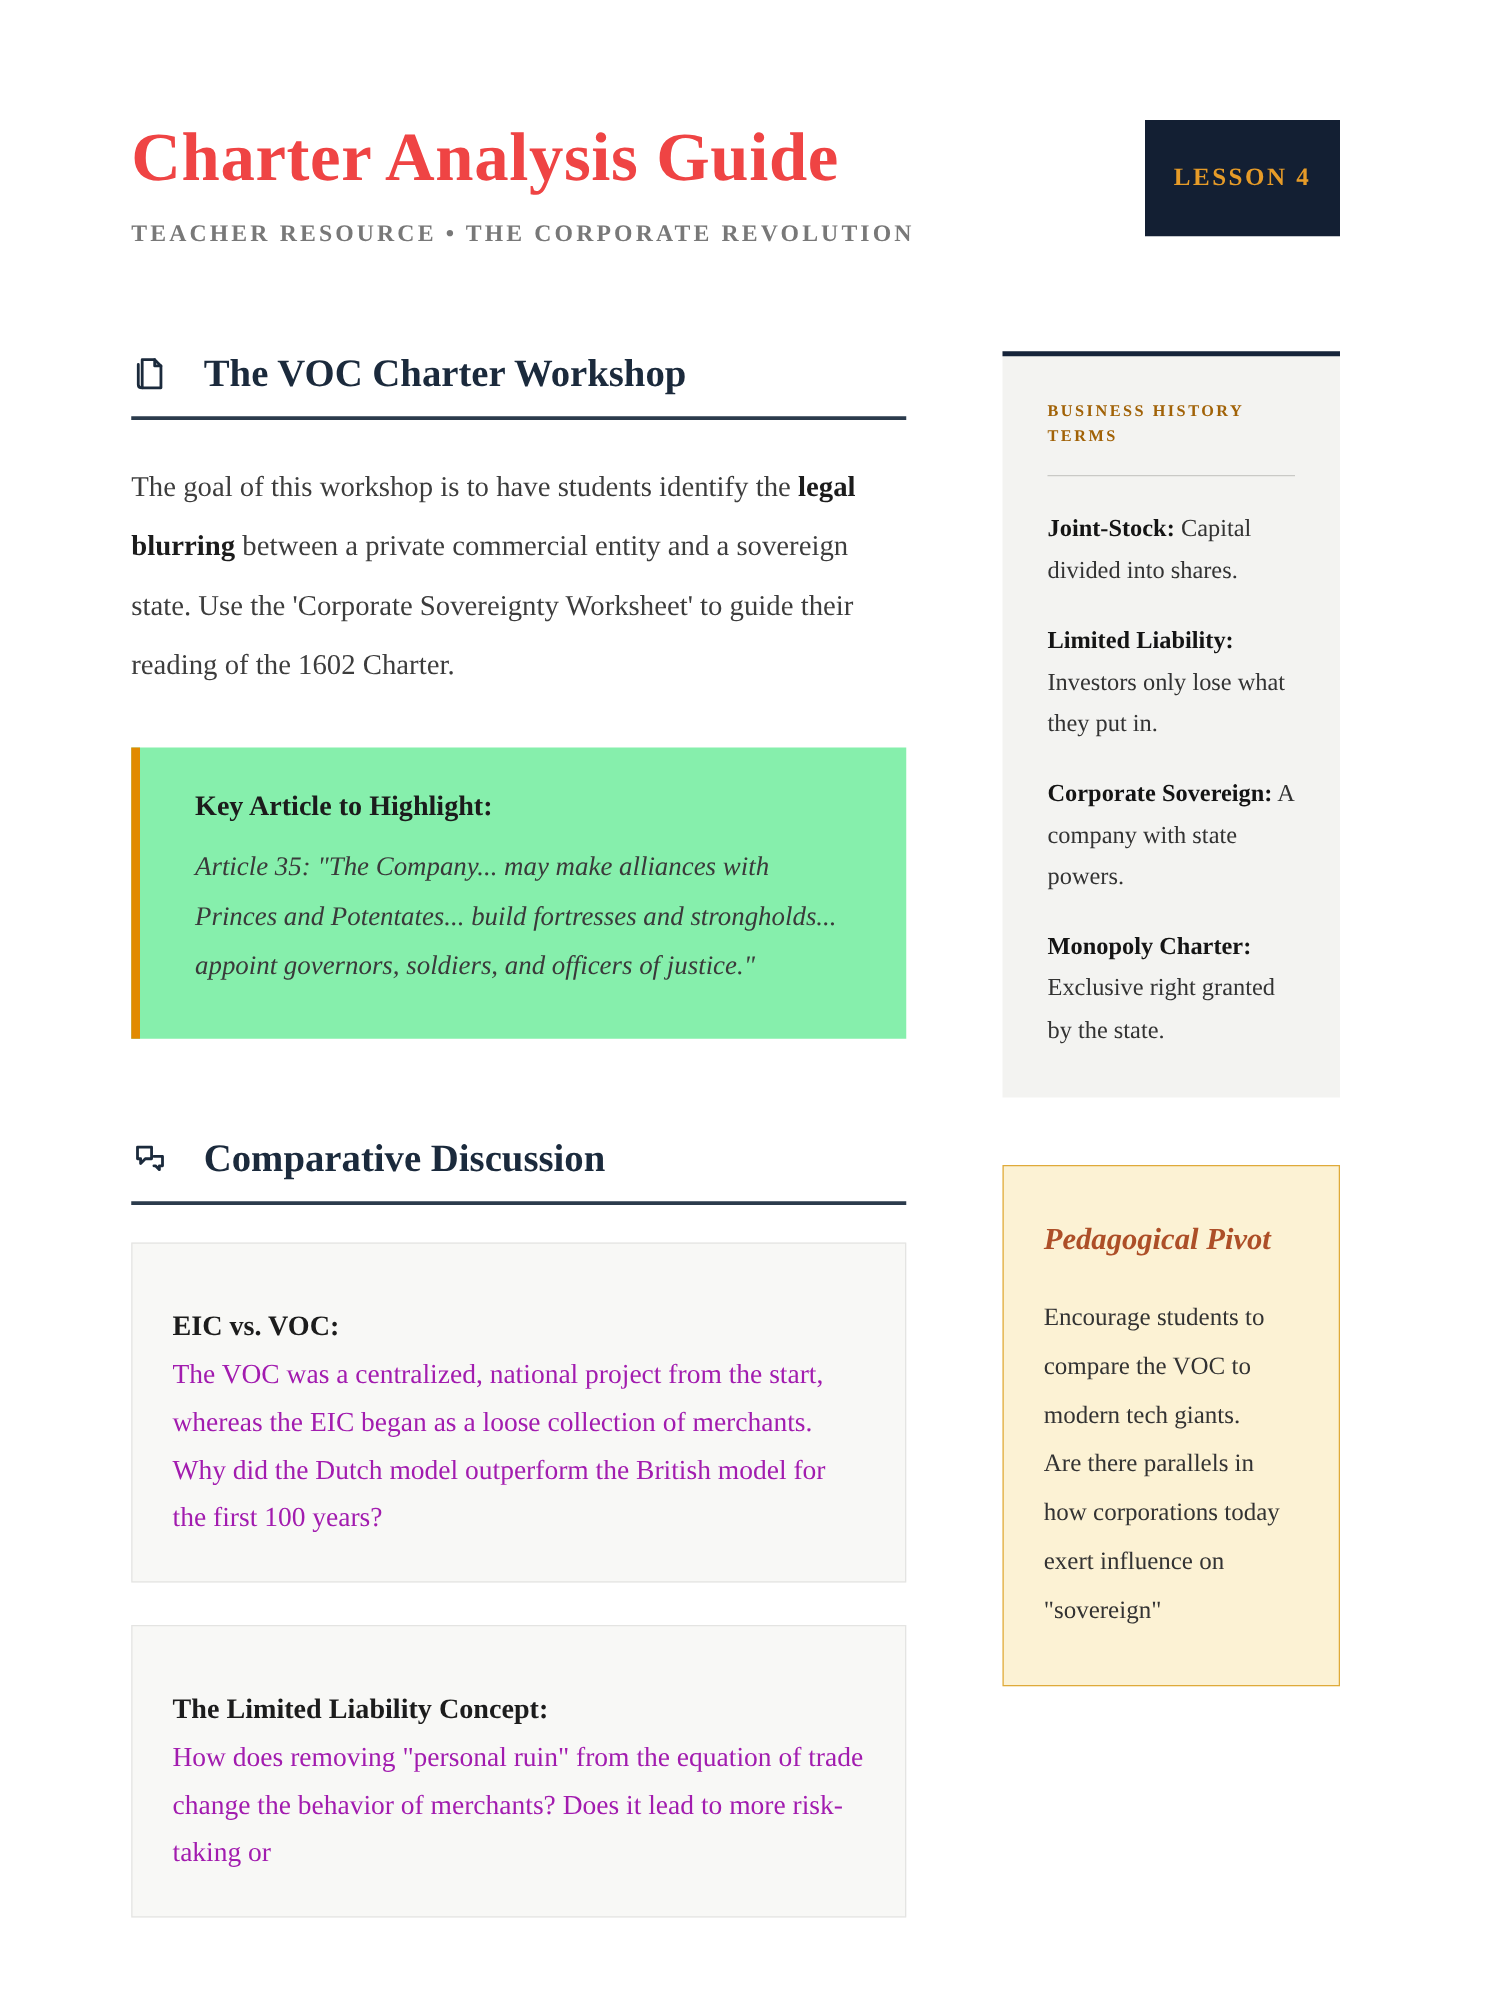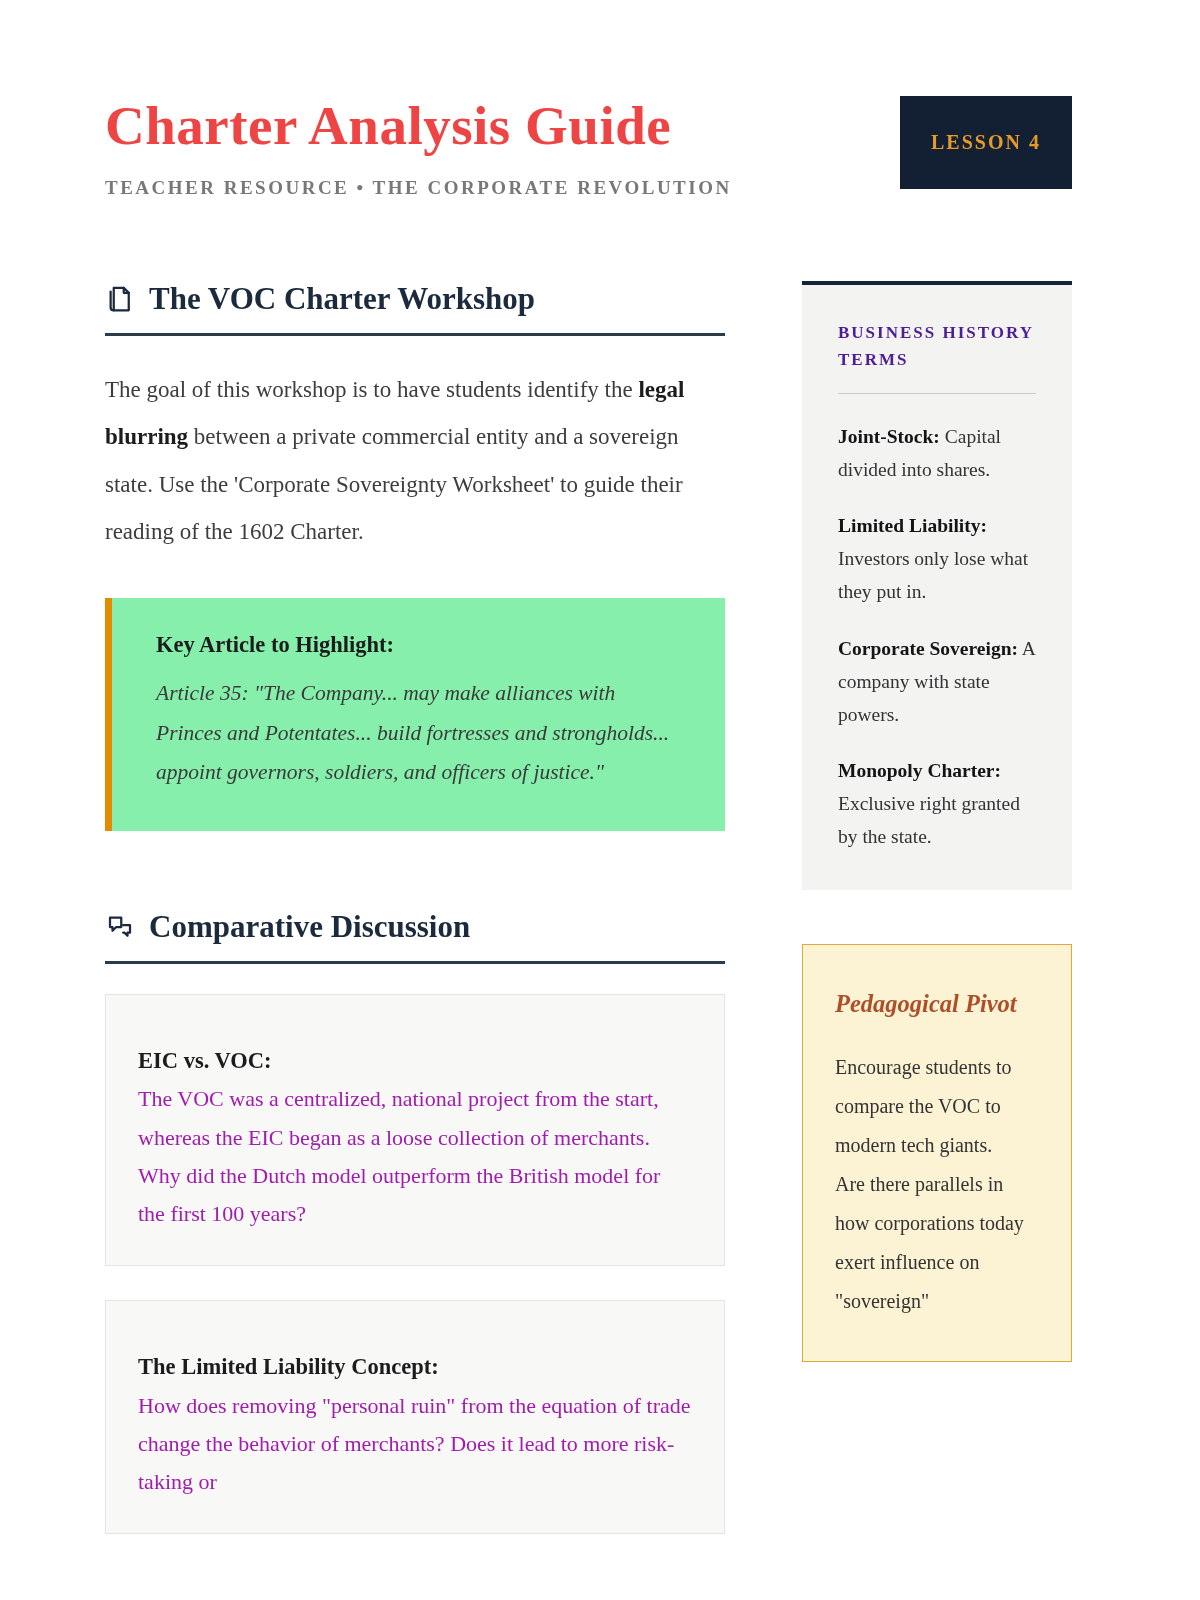--- a/index.html
+++ b/index.html
@@ -17,34 +17,34 @@
   .title {
     margin: 0; font-size: 55px; font-weight: 600;
     color: #ef4444; letter-spacing: 0.5px; line-height: 1.1;
   }
   .subtitle {
     margin: 20px 0 0 0; font-size: 19px; letter-spacing: 2.5px;
     color: #787878; font-weight: 600;
   }
   .badge {
     position: absolute; top: 0; right: 0;
-    width: 172px; height: 93px;
+    width: 156px; height: 93px;
     background: #131f33; color: #e69b28;
     display: flex; align-items: center; justify-content: center;
     font-size: 20px; font-weight: bold; letter-spacing: 2px;
   }
 
   
   .columns { display: flex; gap: 77px; align-items: flex-start; }
   .main { width: 620px; flex: 0 0 620px; }
   .side { width: 270px; flex: 0 0 270px; }
 
   
   .section-heading {
-    display: flex; align-items: center; gap: 14px;
+    display: flex; align-items: center; gap: 28px;
     margin: 0 0 30px 0; padding-bottom: 16px;
     border-bottom: 3px solid #2b3b4c;
     font-size: 31px; font-weight: bold; color: #1b2a3c;
   }
   .section-heading svg { flex: 0 0 auto; display: block; }
 
   .lead { margin: 0 0 42px 0; font-size: 23px; line-height: 2.07; color: #3d3d3d; }
   .lead strong { color: #1c1c1c; }
 
   
@@ -65,22 +65,22 @@
   .card-title { display: block; font-size: 22.5px; font-weight: bold; color: #1c1c1c; line-height: 1.74; margin-top: 20px; }
   .card-body { font-size: 22px; line-height: 1.74; color: #a21caf; }
 
   
   .terms-box {
     border-top: 4px solid #16243a;
     background: #f3f3f1;
     padding: 34px 36px 14px 36px;
   }
   .terms-title {
-    margin: 0; font-size: 17px; font-weight: bold;
-    letter-spacing: 2px; color: #4c1d95; line-height: 1.6;
+    margin: 0; font-size: 13px; font-weight: bold;
+    letter-spacing: 2px; color: #a16207; line-height: 1.6;
   }
   .terms-divider { border: none; border-top: 1px solid #c9c9c6; margin: 20px 0 26px 0; }
   .term { margin: 0 0 23px 0; font-size: 19.5px; line-height: 1.7; color: #333; }
   .term strong { color: #141414; }
 
   
   .pivot-box {
     margin-top: 54px;
     background: #fcf2d4; border: 1px solid #dfaa3a;
     padding: 42px 46px 40px 32px;

